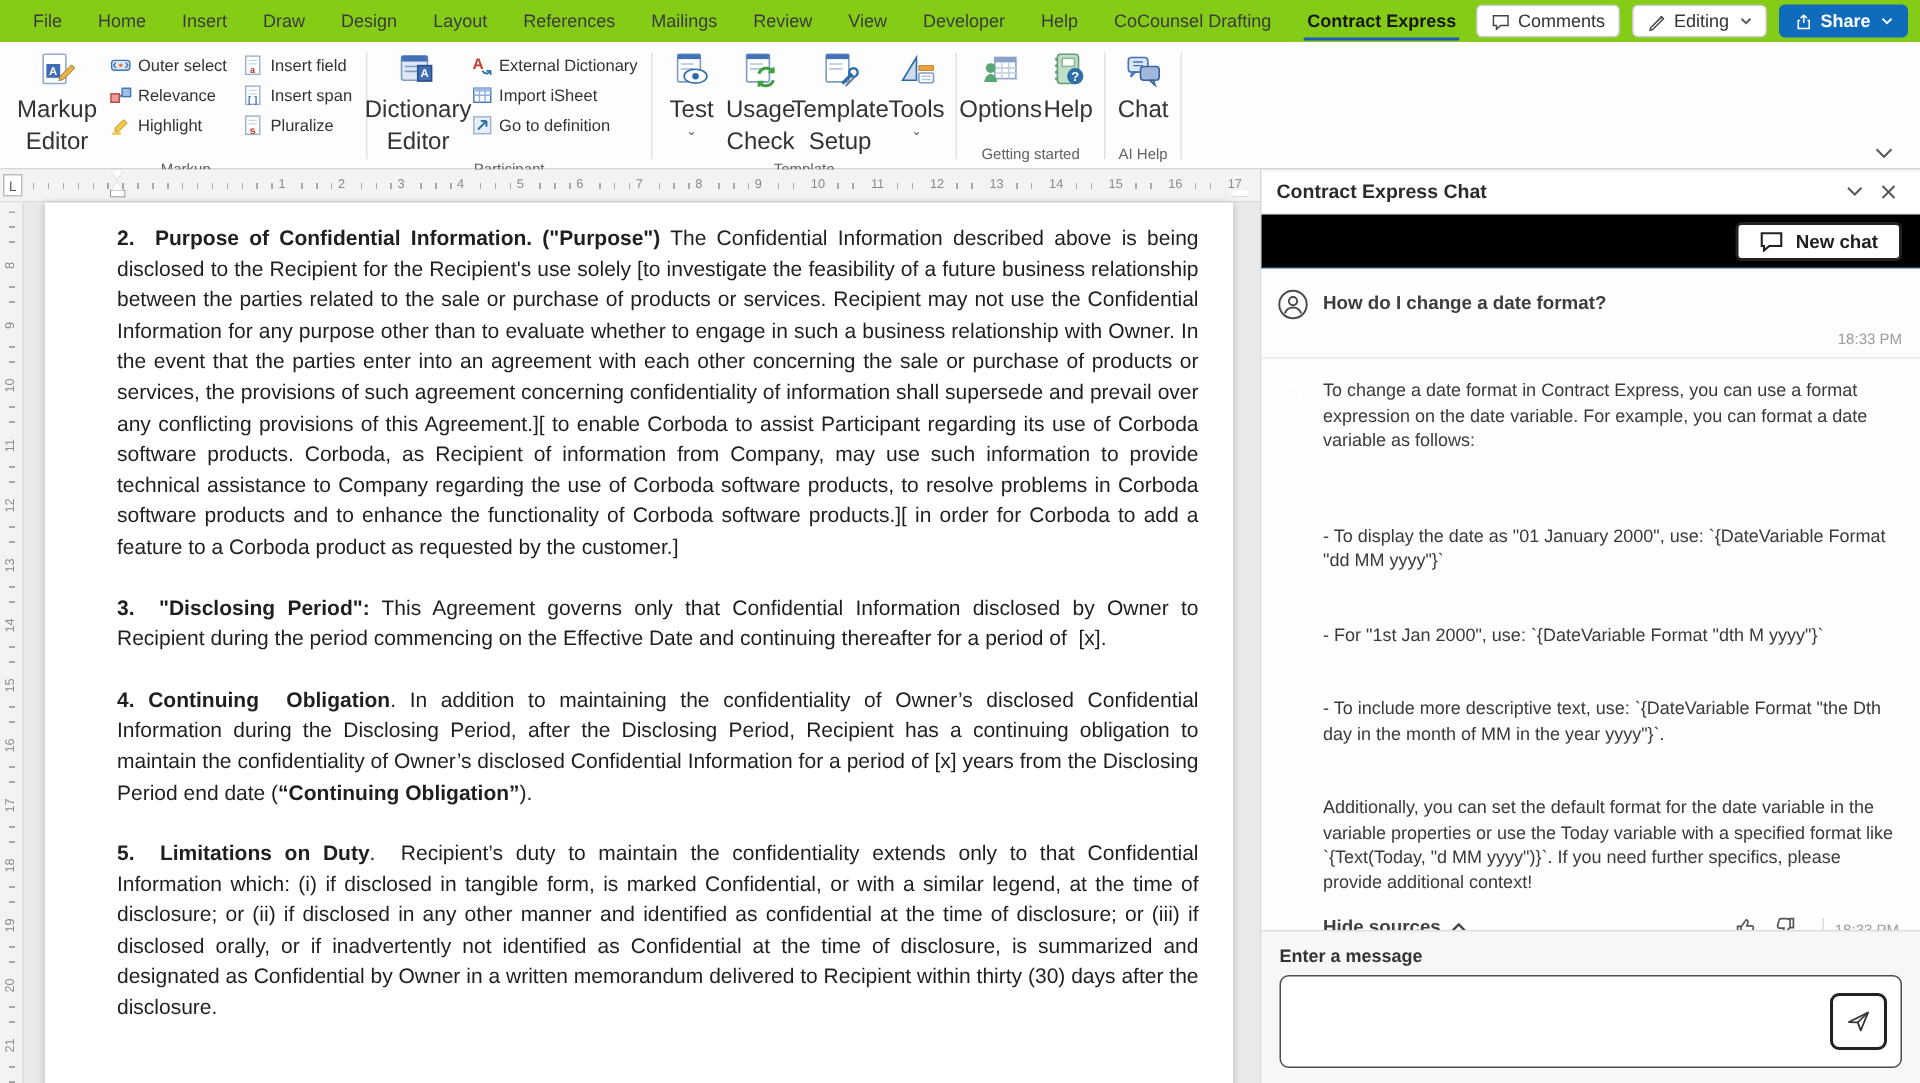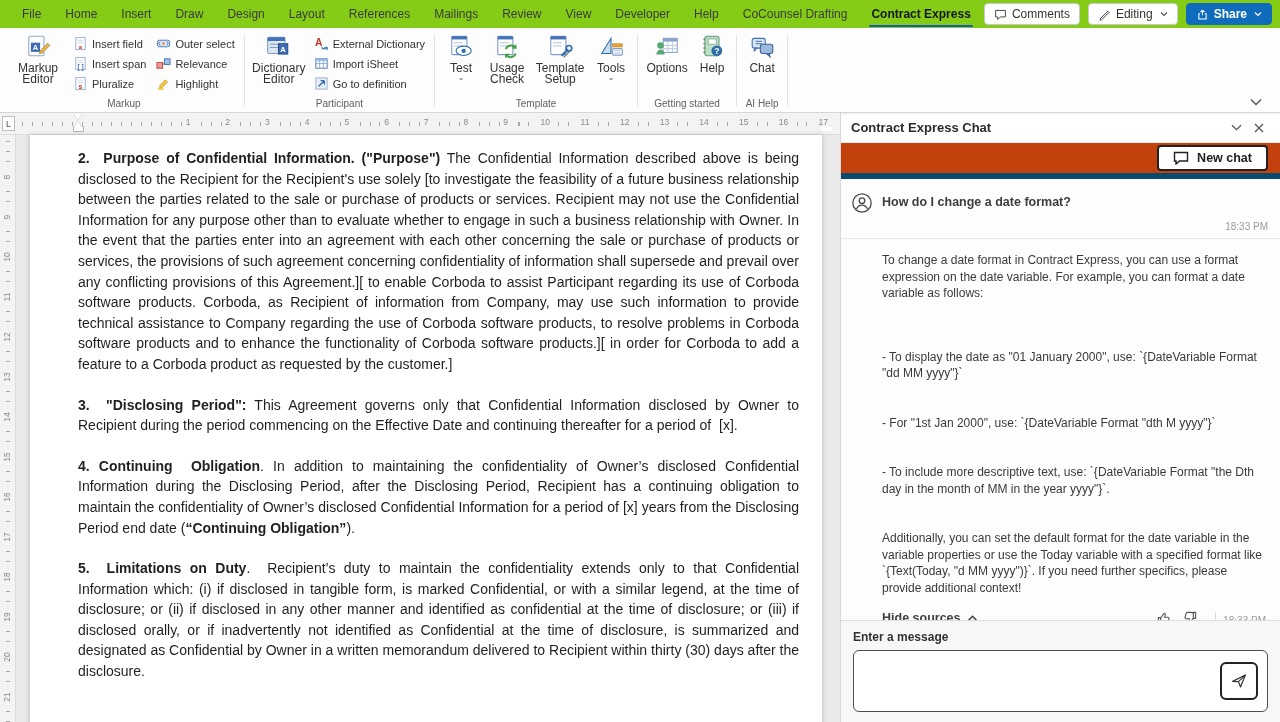--- a/index.html
+++ b/index.html
@@ -17,21 +17,21 @@
   .mbtn .cav { margin-left:2px; }
   .mbtn.share { background:#0f6cbd; border-color:#0f6cbd; color:#fff; font-weight:bold; }
 
   
   .ribbon { height:85px; background:#fdfdfd; border-bottom:1px solid #d6d6d6; box-shadow:0 1px 2px rgba(0,0,0,.08); display:flex; align-items:stretch; padding:3px 4px 0 6px; position:relative; }
   .rgroup { display:flex; flex-direction:column; padding:0 4px; }
   .rgroup-content { display:flex; align-items:flex-start; gap:4px; flex:1; }
   .rgroup-name { font-size:10px; color:#616161; text-align:center; padding:2px 0 3px; }
   .gsep { width:1px; background:#e1e1e1; margin:4px 2px 6px; }
   .bigbtn { display:flex; flex-direction:column; align-items:center; justify-content:flex-start; width:56px; padding:3px 2px 1px; background:none; border:none; border-radius:3px; cursor:pointer; font-family:inherit; }
-  .bigbtn .biglabel { font-size:12px; color:#333; line-height:11px; text-align:center; margin-top:3px; }
+  .bigbtn .biglabel { font-size:16px; color:#333; line-height:21px; text-align:center; margin-top:3px; }
   .bigbtn .drop { font-size:8px; color:#555; line-height:7px; }
   .smallcol { display:flex; flex-direction:column; justify-content:flex-start; gap:3px; padding-top:4px; }
   .smallbtn { display:flex; align-items:center; gap:4px; background:none; border:none; font-size:11px; color:#333; cursor:pointer; padding:1px 3px; border-radius:3px; font-family:inherit; white-space:nowrap; }
   .ribbon-collapse { position:absolute; right:12px; bottom:4px; background:none; border:none; cursor:pointer; padding:2px 6px; }
 
   
   .workspace { height:609px; display:flex; }
   .docarea { width:840px; background:#e9e9e9; position:relative; overflow:hidden; }
 
   
@@ -52,21 +52,21 @@
   
   .page { position:absolute; left:30px; top:22px; width:792px; height:600px; background:#fff; box-shadow:0 0 5px rgba(0,0,0,.22); padding:13px 23px 0 48px; overflow:hidden; }
   .para { font-size:14px; line-height:20.6px; color:#1f1f1f; text-align:justify; white-space:pre-wrap; margin-bottom:20px; }
   .para b { font-weight:bold; }
 
   
   .chatpanel { width:440px; height:609px; background:#fff; border-left:1px solid #d9d9d9; display:flex; flex-direction:column; }
   .chat-header { height:30px; display:flex; align-items:center; padding:0 10px; border-bottom:1px solid #ececec; }
   .chat-title { font-size:13px; font-weight:bold; color:#2b2b2b; flex:1; }
   .hd-ic { background:none; border:none; cursor:pointer; padding:3px 6px; display:flex; align-items:center; }
-  .chat-toolbar { height:36px; background:#c2410c; border-bottom:6px solid #0c4a6e; display:flex; align-items:center; justify-content:flex-end; padding:0 12px; }
+  .chat-toolbar { height:36px; background:#000000; border-bottom:1px solid #0c4a6e; display:flex; align-items:center; justify-content:flex-end; padding:0 12px; }
   .newchat { display:flex; align-items:center; gap:8px; background:#fff; border:2px solid #222; border-radius:4px; height:26px; padding:0 14px; font-size:12.5px; font-weight:bold; color:#222; cursor:pointer; font-family:inherit; }
   .chat-messages { flex:1; background:#fdfdfd; overflow:hidden; }
   .msg { display:flex; padding:13px 12px 8px 10px; }
   .msg.user { border-bottom:1px solid #e8e8e8; padding-bottom:6px; }
   .avatar { width:22px; height:22px; flex:none; margin-right:9px; }
   .ai-avatar { width:20px; height:20px; border-radius:50%; background:conic-gradient(from 40deg, #f6d8c4, #e78d58, #f2b894, #e07a40, #f6d8c4); position:relative; }
   .ai-avatar::after { content:""; position:absolute; left:5px; top:4px; width:9px; height:9px; border-radius:50%; border:2px solid #fff; border-left-color:transparent; border-bottom-color:transparent; transform:rotate(25deg); }
   .msg-body { flex:1; min-width:0; position:relative; }
   .user-text { font-size:12.5px; font-weight:bold; color:#3d3d3d; padding-top:3px; }
   .timestamp { font-size:10px; color:#9b9b9b; text-align:right; margin-top:12px; }
@@ -159,20 +159,51 @@
                 <text x="9.2" y="14.8" font-size="7" fill="#fff" text-anchor="middle" font-weight="bold" font-family="Liberation Sans, sans-serif">A</text>
                 <path d="M13.5 15.5L20.5 8.5l2 2-7 7-2.8.8z" fill="#e8b34b" stroke="#9c7b2f" stroke-width="0.6"></path>
               </svg>
             </span>
           <span class="biglabel">Markup Editor</span>
         </button>
         <div class="smallcol">
           <button class="smallbtn">
             <span>
                 <svg width="15" height="15" viewBox="0 0 16 16">
+                  <rect x="1.5" y="4.5" width="13" height="7" rx="2" fill="#dbe7f5" stroke="#4472b8"></rect>
+                  <circle cx="8" cy="8" r="1.3" fill="#e87f2f"></circle>
+                  <path d="M4.5 6L3 8l1.5 2M11.5 6L13 8l-1.5 2" fill="none" stroke="#4472b8"></path>
+                </svg>
+              </span>
+            <span>Outer select</span>
+          </button>
+          <button class="smallbtn">
+            <span>
+                <svg width="15" height="15" viewBox="0 0 16 16">
+                  <rect x="1" y="7" width="6" height="6" fill="#e99" stroke="#b44"></rect>
+                  <rect x="9" y="3" width="6" height="6" fill="#9fc0e8" stroke="#4472b8"></rect>
+                  <path d="M7 9.5L9 7.5" stroke="#666"></path>
+                </svg>
+              </span>
+            <span>Relevance</span>
+          </button>
+          <button class="smallbtn">
+            <span>
+                <svg width="15" height="15" viewBox="0 0 16 16">
+                  <path d="M4 10l6-6 2.5 2.5-6 6H4z" fill="#f3c73f" stroke="#b99a2e" stroke-width="0.7"></path>
+                  <rect x="2" y="13" width="6" height="1.8" fill="#f3c73f"></rect>
+                </svg>
+              </span>
+            <span>Highlight</span>
+          </button>
+        </div>
+        <div class="smallcol">
+          <button class="smallbtn">
+            <span>
+                <svg width="15" height="15" viewBox="0 0 16 16">
                   <rect x="3" y="1.5" width="10" height="13" fill="#fff" stroke="#9bb0cf"></rect>
                   <path d="M5 4.5h6M5 7h6" stroke="#c9d6e8"></path>
                   <text x="6" y="13.5" font-size="6.5" fill="#c0392b" font-weight="bold" font-family="Liberation Sans, sans-serif">a</text>
                 </svg>
               </span>
             <span>Insert field</span>
           </button>
           <button class="smallbtn">
             <span>
                 <svg width="15" height="15" viewBox="0 0 16 16">
@@ -185,51 +216,20 @@
           </button>
           <button class="smallbtn">
             <span>
                 <svg width="15" height="15" viewBox="0 0 16 16">
                   <rect x="3" y="1.5" width="10" height="13" fill="#fff" stroke="#9bb0cf"></rect>
                   <path d="M5 4.5h6M5 7h6" stroke="#c9d6e8"></path>
                   <text x="8" y="14" font-size="7.5" fill="#c0392b" font-weight="bold" text-anchor="middle" font-family="Liberation Sans, sans-serif">s</text>
                 </svg>
               </span>
             <span>Pluralize</span>
-          </button>
-        </div>
-        <div class="smallcol">
-          <button class="smallbtn">
-            <span>
-                <svg width="15" height="15" viewBox="0 0 16 16">
-                  <rect x="1.5" y="4.5" width="13" height="7" rx="2" fill="#dbe7f5" stroke="#4472b8"></rect>
-                  <circle cx="8" cy="8" r="1.3" fill="#e87f2f"></circle>
-                  <path d="M4.5 6L3 8l1.5 2M11.5 6L13 8l-1.5 2" fill="none" stroke="#4472b8"></path>
-                </svg>
-              </span>
-            <span>Outer select</span>
-          </button>
-          <button class="smallbtn">
-            <span>
-                <svg width="15" height="15" viewBox="0 0 16 16">
-                  <rect x="1" y="7" width="6" height="6" fill="#e99" stroke="#b44"></rect>
-                  <rect x="9" y="3" width="6" height="6" fill="#9fc0e8" stroke="#4472b8"></rect>
-                  <path d="M7 9.5L9 7.5" stroke="#666"></path>
-                </svg>
-              </span>
-            <span>Relevance</span>
-          </button>
-          <button class="smallbtn">
-            <span>
-                <svg width="15" height="15" viewBox="0 0 16 16">
-                  <path d="M4 10l6-6 2.5 2.5-6 6H4z" fill="#f3c73f" stroke="#b99a2e" stroke-width="0.7"></path>
-                  <rect x="2" y="13" width="6" height="1.8" fill="#f3c73f"></rect>
-                </svg>
-              </span>
-            <span>Highlight</span>
           </button>
         </div>
       </div>
       <div class="rgroup-name">Markup</div>
     </section>
 
     <div class="gsep"></div>
 
     <section class="rgroup">
       <div class="rgroup-content">

